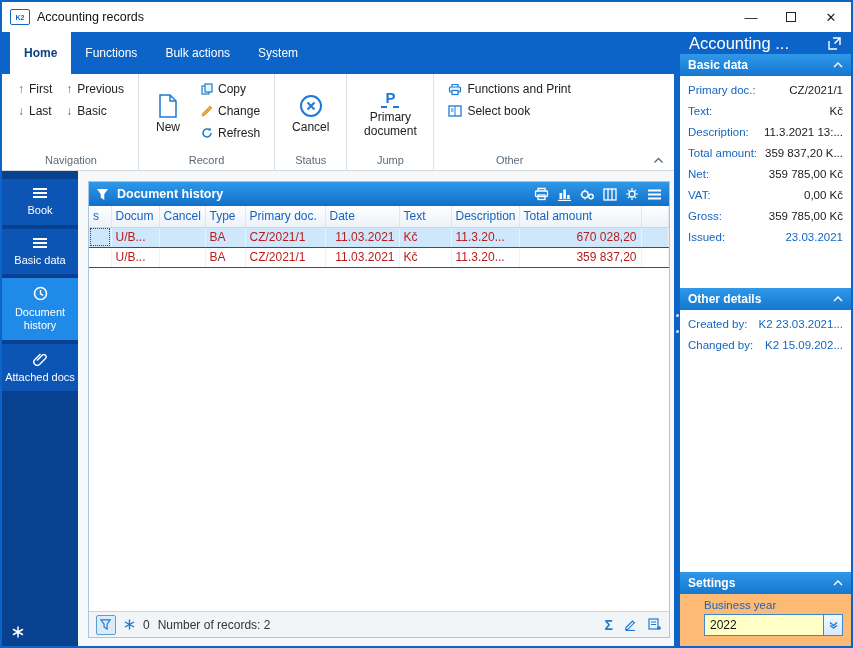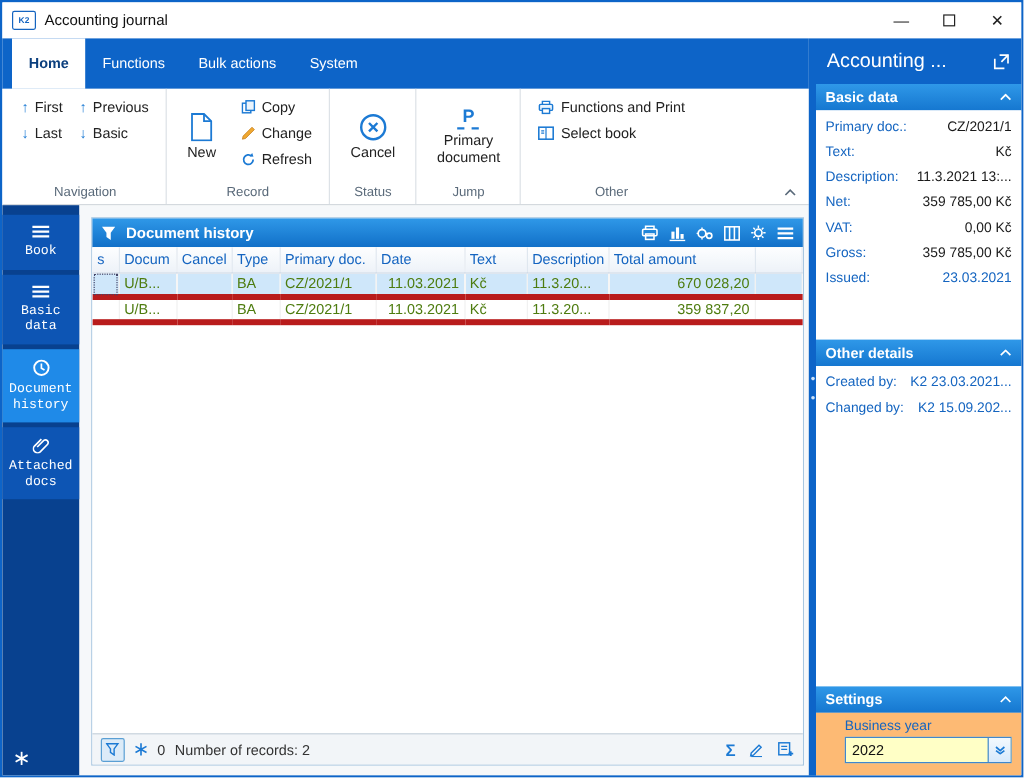--- a/index.html
+++ b/index.html
@@ -39,53 +39,53 @@
   .arrow-glyph { color:#1c7ad4; font-weight:bold; font-size:12px; }
   .small-col { display:flex; flex-direction:column; justify-content:flex-start; gap:2px; }
   .p-glyph { color:#1c7ad4; font-weight:bold; font-size:15px; line-height:1; }
   .p-dash { width:18px; border-top:2px dashed #1c7ad4; margin-top:1px; }
   .ribbon-chevron { position:absolute; right:10px; bottom:3px; }
 
   
   .main-row { flex:1; display:flex; min-height:0; background:#f6f8fa; }
 
   
-  .sidebar { width:64px; background:#08418f; display:flex; flex-direction:column; gap:4px; padding-top:8px; position:relative; flex:0 0 auto;font-family:Liberation Mono, monospace; }
+  .sidebar { width:76px; background:#08418f; display:flex; flex-direction:column; gap:4px; padding-top:8px; position:relative; flex:0 0 auto; }
   .side-item { background:#0d55b4; color:#fff; display:flex; flex-direction:column; align-items:center; gap:5px; padding:8px 2px; text-align:center; font-size:11px; line-height:1.15; }
   .side-item.active { background:#1f8ae8; }
   .sidebar-bottom { position:absolute; bottom:8px; left:10px; }
 
   
   .content { flex:1; display:flex; min-width:0; }
   .frame { flex:1; margin:10px 4px 8px 10px; border:1px solid #a8c6e0; background:#fff; display:flex; flex-direction:column; min-height:0; }
   .frame-header { height:24px; flex:0 0 auto; background:linear-gradient(#2f98e8,#1170c8); color:#fff; display:flex; align-items:center; padding:0 7px; gap:7px; }
   .frame-title { font-weight:bold; font-size:12.5px; }
   .header-icons { margin-left:auto; display:flex; align-items:center; gap:8px; }
   .hicon { display:flex; align-items:center; }
 
   
   .grid-area { flex:1; overflow:hidden; background:#fff; }
   table.grid { border-collapse:collapse; table-layout:fixed; width:100%; font-size:12px; }
   table.grid th { height:21px; background:linear-gradient(#fdfeff,#edf2f8); color:#1464c0; font-weight:normal; text-align:left; padding:2px 4px; border-right:1px solid #dfe7ef; border-bottom:1px solid #c9d6e4; overflow:hidden; white-space:nowrap; }
-  table.grid td { height:20px; padding:1px 4px; border-right:1px solid #f1f1f1; border-bottom:5px solid #b91c1c; overflow:hidden; white-space:nowrap; color:#4d7c0f; }
+  table.grid td { height:20px; padding:1px 4px; border-right:1px solid #f1f1f1; border-bottom:1px solid #b91c1c; overflow:hidden; white-space:nowrap; color:#b91c1c; }
   tr.selected td { background:#cfe7fa; }
   td.cursor { outline:1px dotted #446; outline-offset:-2px; }
   .r { text-align:right;margin-top:41px; }
   .c { text-align:center; }
 
   
   .frame-status { height:26px; flex:0 0 auto; border-top:1px solid #c9d3dd; background:#f2f5f8; display:flex; align-items:center; padding:0 7px; gap:8px; }
   .filter-btn { width:20px; height:20px; border:1px solid #5a9fd4; background:#dcebf8; display:flex; align-items:center; justify-content:center; border-radius:2px; }
   .status-count { color:#333; }
   .status-text { color:#333; }
   .status-right { margin-left:auto; display:flex; align-items:center; gap:11px; }
   .sum-glyph { color:#1c7ad4; font-size:14px; font-weight:bold; }
 
   
-  .panel-header { height:38px; flex:0 0 auto; background:#0d64c8; color:#fff; display:flex; align-items:center; padding:0 9px; }
+  .panel-header { height:22px; flex:0 0 auto; background:#0d64c8; color:#fff; display:flex; align-items:center; padding:0 9px; }
   .panel-title { font-size:16.5px; flex:1; white-space:nowrap; overflow:hidden; }
   .section-bar { height:22px; flex:0 0 auto; background:linear-gradient(#2f98e8,#1577d0); color:#fff; font-weight:bold; font-size:12px; display:flex; align-items:center; padding:0 8px; }
   .section-chev { margin-left:auto; display:flex; }
   .fields { padding:3px 0; background:#fff; }
   .field { height:21px; display:flex; align-items:center; justify-content:space-between; padding:0 8px; font-size:11.5px; }
   .field .lbl { color:#1565c0; white-space:nowrap; }
   .field .val { color:#1a1a1a; white-space:nowrap; overflow:hidden; margin-left:6px; }
   .field .val.blue { color:#1565c0; }
   .panel-gap { height:38px; background:#fff; }
   .panel-flex { flex:1; background:#fff; }
@@ -95,21 +95,21 @@
   .combo input { flex:1; min-width:0; border:none; background:transparent; font-family:"Liberation Sans",sans-serif; font-size:12px; padding:0 5px; outline:none; color:#111; }
   .combo-btn { width:19px; background:linear-gradient(#f3f9fe,#d7e9fb); border-left:1px solid #3f87cf; display:flex; align-items:center; justify-content:center; }
 </style>
 </head>
 <body>
 
 <div class="window">
 
   <div class="titlebar">
     <span class="app-icon">K2</span>
-    <span class="title-text">Accounting journal</span>
+    <span class="title-text">Accounting records</span>
     <div class="win-controls">
       <div class="win-btn">
           <span>—</span>
         </div>
       <div class="win-btn">
           <span class="max-box"></span>
         </div>
       <div class="win-btn">
           <span>✕</span>
         </div>
@@ -480,20 +480,24 @@
         </div>
         <div class="field">
           <span class="lbl">Text:</span>
           <span class="val">Kč</span>
         </div>
         <div class="field">
           <span class="lbl">Description:</span>
           <span class="val">11.3.2021 13:...</span>
         </div>
         <div class="field">
+          <span class="lbl">Total amount:</span>
+          <span class="val">359 837,20 K...</span>
+        </div>
+        <div class="field">
           <span class="lbl">Net:</span>
           <span class="val">359 785,00 Kč</span>
         </div>
         <div class="field">
           <span class="lbl">VAT:</span>
           <span class="val">0,00 Kč</span>
         </div>
         <div class="field">
           <span class="lbl">Gross:</span>
           <span class="val">359 785,00 Kč</span>

